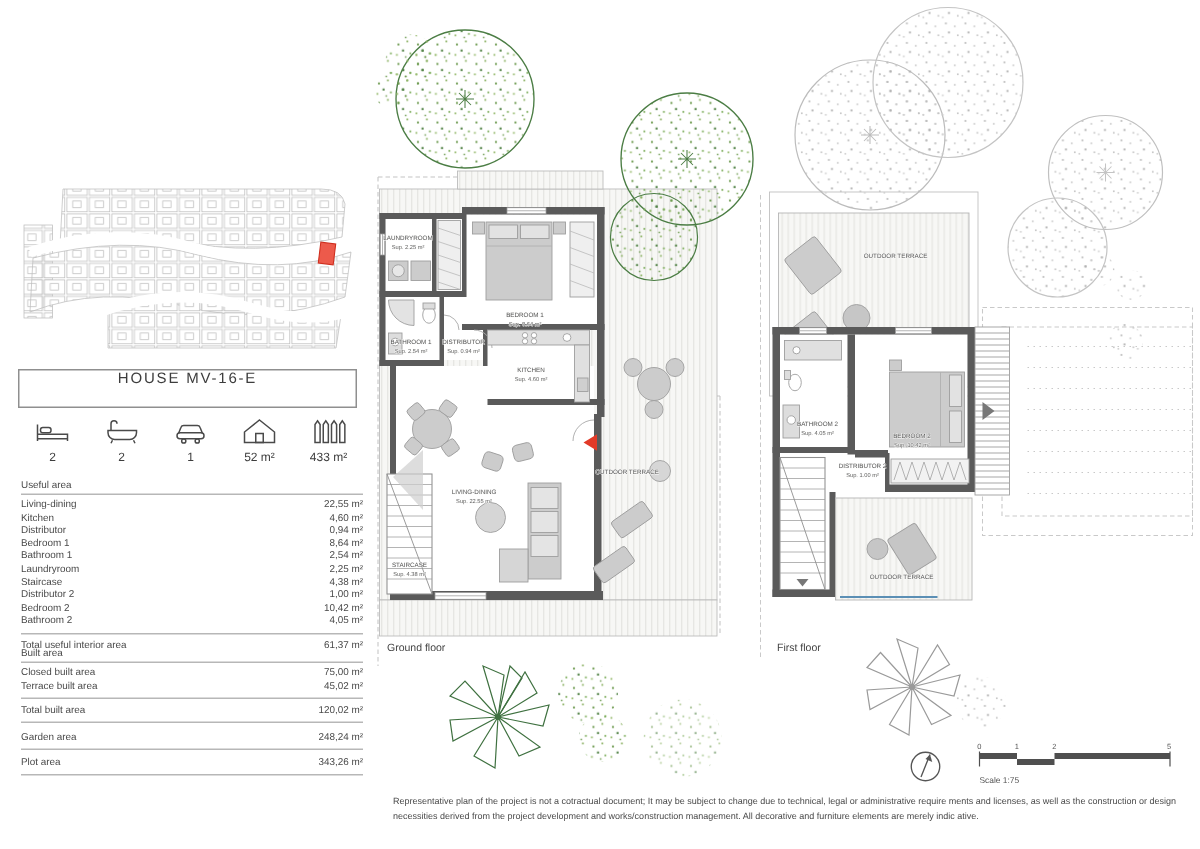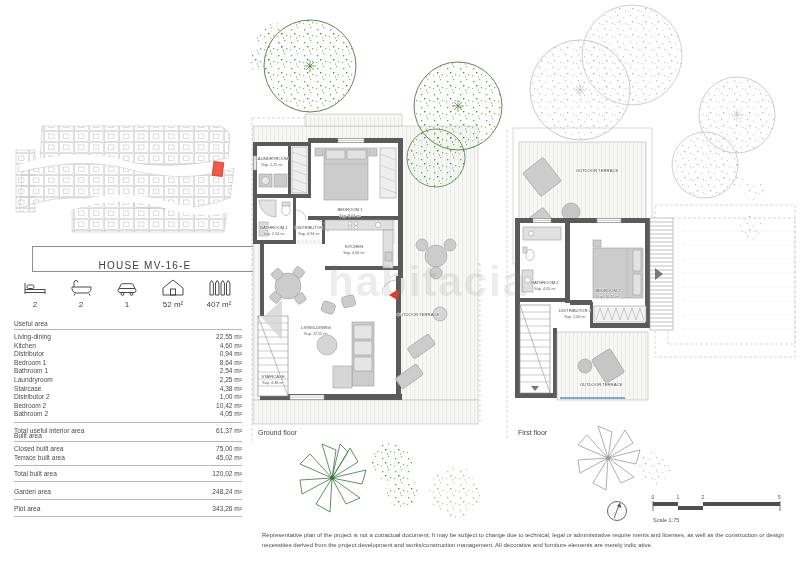--- a/index.html
+++ b/index.html
@@ -1,22 +1,22 @@
 <!DOCTYPE html>
 <html><head>
 <meta charset="utf-8">
 <style>
   html,body{margin:0;padding:0;background:#e9e9e9;font-family:"Liberation Sans",sans-serif;}
   #canvas{position:relative;width:800px;height:566px;background:#ffffff;overflow:hidden;margin:0 auto;}
   svg{display:block;font-family:"Liberation Sans",sans-serif;}
   .abs{position:absolute;}
 
   
-  #title-box{left:32px;top:246px;width:224px;height:24px;border:1px solid #8f8f8f;
-    display:flex;align-items:flex-end;justify-content:center;font-size:10px;letter-spacing:1.2px;color:#3d3d3d;}
+  #title-box{left:12px;top:246px;width:224px;height:24px;border:1px solid #8f8f8f;
+    display:flex;align-items:flex-start;justify-content:center;font-size:10px;letter-spacing:1.2px;color:#3d3d3d;}
   #stats-row{left:14px;top:278px;width:226px;display:flex;justify-content:space-between;}
   .stat{width:42px;display:flex;flex-direction:column;align-items:center;}
   .stat svg{width:26px;height:19px;}
   .stat .val{font-size:8px;color:#3d3d3d;margin-top:3px;}
 
   .area-block{left:14px;width:228px;font-size:6.6px;color:#4a4a4a;}
   .a-header{padding-bottom:2px;border-bottom:1px solid #b7b7b7;margin-bottom:3px;}
   .a-row{display:flex;justify-content:space-between;line-height:8.6px;}
   .a-total{display:flex;justify-content:space-between;margin-top:3px;padding-top:4px;border-top:1px solid #b7b7b7;}
   .a-single{left:14px;width:228px;font-size:6.6px;color:#4a4a4a;display:flex;justify-content:space-between;
@@ -93,21 +93,21 @@
       </svg>
       <span class="val">52 m²</span>
     </div>
     <div class="stat">
       <svg viewBox="0 0 26 19" fill="none" stroke="#4a4a4a" stroke-width="1">
         <path d="M4 17 V5 l1.7-2.5 L7.4 5 V17 Z"></path>
           <path d="M9.5 17 V5 l1.7-2.5 L12.9 5 V17 Z"></path>
         <path d="M15 17 V5 l1.7-2.5 L18.4 5 V17 Z"></path>
           <path d="M20.5 17 V5 l1.7-2.5 L23.9 5 V17 Z"></path>
       </svg>
-      <span class="val">407 m²</span>
+      <span class="val">433 m²</span>
     </div>
   </div>
 
   <div class="abs area-block" style="top:320px;">
     <div class="a-header">Useful area</div>
     <div class="a-row">
         <span>Living-dining</span>
         <span>22,55 m²</span>
       </div>
     <div class="a-row">
@@ -511,17 +511,16 @@
       <text x="178" y="9" class="scale-num">5</text>
       <rect x="53" y="12" width="25" height="4" fill="#4f4f4f"></rect>
       <rect x="78" y="16" width="25" height="4" fill="#4f4f4f"></rect>
       <rect x="103" y="12" width="77" height="4" fill="#4f4f4f"></rect>
       <line x1="53" y1="11" x2="53" y2="21" stroke="#4f4f4f" stroke-width="0.8"></line>
       <line x1="180" y1="11" x2="180" y2="21" stroke="#4f4f4f" stroke-width="0.8"></line>
       <text x="53" y="32" class="scale-cap">Scale 1:75</text>
     </g>
   </svg>
 
-  <div class="abs" id="watermark">habitacia</div>
 
   <div class="abs" id="disclaimer">Representative plan of the project is not a cotractual document; It may be subject to change due to technical, legal or administrative require ments and licenses, as well as the construction  or design necessities derived from the project development and works/construction management. All decorative and furniture elements are merely indic ative.</div>
 
 </div>
 
 </body></html>

